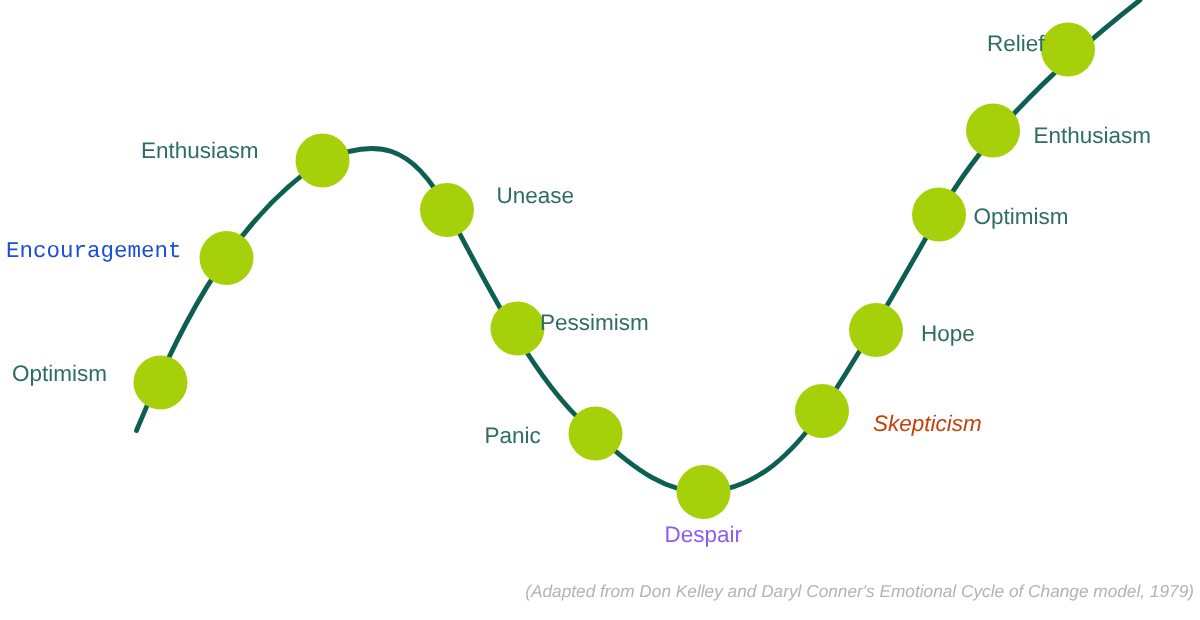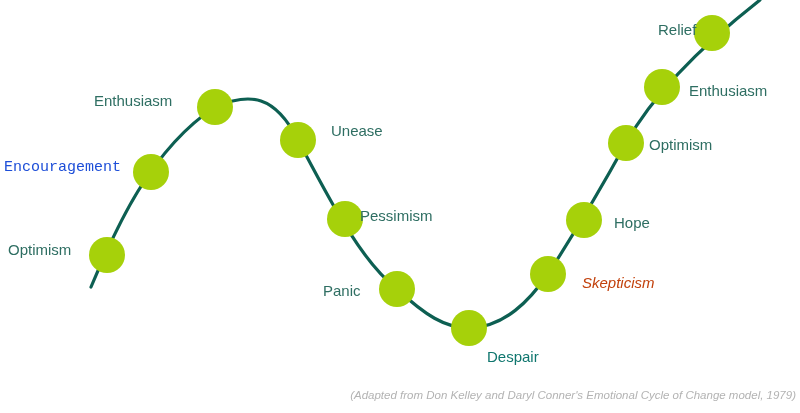--- a/index.html
+++ b/index.html
@@ -30,21 +30,21 @@
     </g>
 </svg>
 
 <div id="labels">
     <div class="stage-label" style="left: 8px; top: 241px; color: rgb(46, 110, 98);">Optimism</div>
     <div class="stage-label" style="left: 4px; top: 159px; color: #1d4ed8; font-family: Liberation Mono, monospace;">Encouragement</div>
     <div class="stage-label" style="left: 94px; top: 92px; color: rgb(46, 110, 98);">Enthusiasm</div>
     <div class="stage-label" style="left: 331px; top: 122px; color: rgb(46, 110, 98);">Unease</div>
     <div class="stage-label" style="left: 360px; top: 207px; color: rgb(46, 110, 98);">Pessimism</div>
     <div class="stage-label" style="left: 323px; top: 282px; color: rgb(46, 110, 98);">Panic</div>
-    <div class="stage-label" style="left: 443px; top: 348px; color: #0f766e; margin-left: 44px;">Despair</div>
+    <div class="stage-label" style="left: 443px; top: 348px; color: #8b5cf6;">Despair</div>
     <div class="stage-label" style="left: 582px; top: 274px; color: #c2410c; font-style: italic;">Skepticism</div>
     <div class="stage-label" style="left: 614px; top: 214px; color: rgb(46, 110, 98);">Hope</div>
     <div class="stage-label" style="left: 649px; top: 136px; color: rgb(46, 110, 98);">Optimism</div>
     <div class="stage-label" style="left: 689px; top: 82px; color: rgb(46, 110, 98);">Enthusiasm</div>
     <div class="stage-label" style="left: 638px; top: 21px; color: rgb(46, 110, 98); margin-left: 20px;">Relief</div>
   </div>
 
 <div class="caption" style="color: rgb(179, 179, 179);">(Adapted from Don Kelley and Daryl Conner's Emotional Cycle of Change model, 1979)</div>
 
 </body></html>

